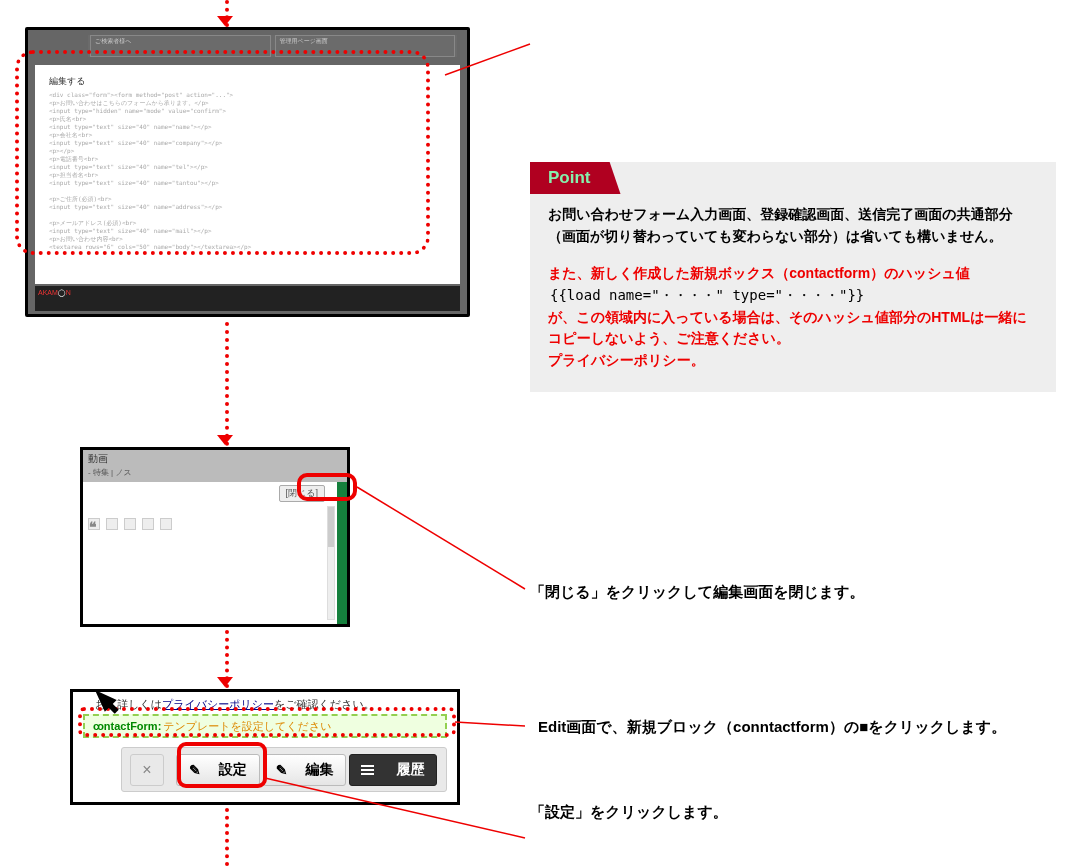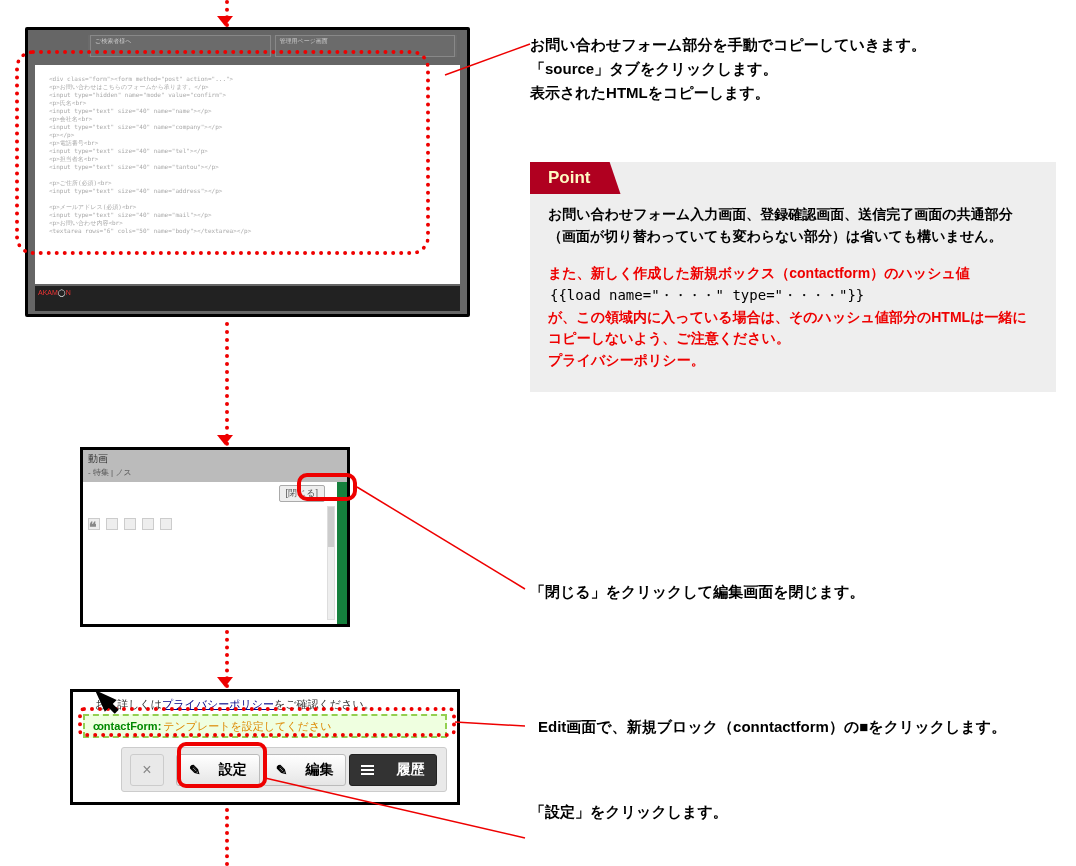--- a/index.html
+++ b/index.html
@@ -54,21 +54,21 @@
   .v4 { top: 808px; height: 58px; border-left: 4px dotted #e00; background:none; width:0; left:225px; }
 
   
   .rtxt { position: absolute; left: 530px; right: 20px; font-size: 15px; font-weight: bold; line-height: 1.6; }
   .rtxt.t1 { top: 33px; }
   .rtxt.t2 { top: 580px; }
   .rtxt.t3 { top: 715px; margin-left: 8px; }
   .rtxt.t4 { top: 800px; }
 
   .point-box { position: absolute; left: 530px; top: 162px; right: 20px; background: #eee; padding: 42px 18px 20px 18px; font-size: 14px; line-height: 1.55; }
-  .point-tab { position: absolute; top: 0; left: 0; height: 32px; background: #b00020; color: #fef9c3; font-size: 17px; font-weight: bold; padding: 3px 30px 3px 18px; clip-path: polygon(0 0, 88% 0, 100% 100%, 0 100%); display:flex; align-items:center; }
+  .point-tab { position: absolute; top: 0; left: 0; height: 32px; background: #b00020; color: #86efac; font-size: 17px; font-weight: bold; padding: 3px 30px 3px 18px; clip-path: polygon(0 0, 88% 0, 100% 100%, 0 100%); display:flex; align-items:center; }
   .point-black { font-weight: bold; color: #000; }
   .point-red { font-weight: bold; color: #e00; }
   .point-hash { font-weight: normal; color: #000; font-family: "MS Gothic", monospace; margin-left:2px; }
 
   .cursor-arrow { position:absolute; width:0; height:0; left:89px; top:696px;
     transform: rotate(-45deg) scale(1.4); z-index: 50; }
   .cursor-arrow::before { content:""; position:absolute; width:0; height:0;
     border-left:6px solid transparent; border-right:6px solid transparent; border-bottom:16px solid #000; }
   .cursor-arrow::after { content:""; position:absolute; left:4px; top:12px; width:4px; height:10px; background:#000; }
 
@@ -93,20 +93,21 @@
   <div class="v3-head"></div>
   <div class="vline v4"></div>
 
   <div class="fig fig1">
     <div class="fig1-tabs">
       <div class="fig1-tab">ご検索者様へ</div>
       <div class="fig1-tab">管理用ページ画面</div>
     </div>
     <div class="fig1-close">[閉じる]</div>
     <div class="fig1-code">
+      <div class="fig1-code-title">編集する</div>
       <div class="fig1-code-line">&lt;div class="form"&gt;&lt;form method="post" action="..."&gt;</div>
       <div class="fig1-code-line">&lt;p&gt;お問い合わせはこちらのフォームから承ります。&lt;/p&gt;</div>
       <div class="fig1-code-line">&lt;input type="hidden" name="mode" value="confirm"&gt;</div>
       <div class="fig1-code-line">&lt;p&gt;氏名&lt;br&gt;</div>
       <div class="fig1-code-line">&lt;input type="text" size="40" name="name"&gt;&lt;/p&gt;</div>
       <div class="fig1-code-line">&lt;p&gt;会社名&lt;br&gt;</div>
       <div class="fig1-code-line">&lt;input type="text" size="40" name="company"&gt;&lt;/p&gt;</div>
       <div class="fig1-code-line">&lt;p&gt;&lt;/p&gt;</div>
       <div class="fig1-code-line">&lt;p&gt;電話番号&lt;br&gt;</div>
       <div class="fig1-code-line">&lt;input type="text" size="40" name="tel"&gt;&lt;/p&gt;</div>
@@ -181,25 +182,20 @@
   <div class="fig3-sel2"></div>
   <div class="cursor-arrow"></div>
 
   <svg class="connector" width="1076" height="866">
     <line x1="445" y1="75" x2="530" y2="44"></line>
     <line x1="357" y1="487" x2="525" y2="589"></line>
     <line x1="455" y1="722" x2="525" y2="726"></line>
     <line x1="265" y1="778" x2="525" y2="838"></line>
   </svg>
 
-  <div class="rtxt t1">
-    <div>お問い合わせフォーム部分を手動でコピーしていきます。</div>
-    <div>「source」タブをクリックします。</div>
-    <div>表示されたHTMLをコピーします。</div>
-  </div>
 
   <div class="point-box">
     <div class="point-tab">Point</div>
     <div class="point-black">お問い合わせフォーム入力画面、登録確認画面、送信完了画面の共通部分（画面が切り替わっていても変わらない部分）は省いても構いません。</div>
     <div style="height:16px"></div>
     <div class="point-red">また、新しく作成した新規ボックス（contactform）のハッシュ値</div>
     <div class="point-hash"> {{load name="・・・・" type="・・・・"}} </div>
     <div class="point-red">が、この領域内に入っている場合は、そのハッシュ値部分のHTMLは一緒にコピーしないよう、ご注意ください。</div>
     <div class="point-red">プライバシーポリシー。</div>
   </div>

